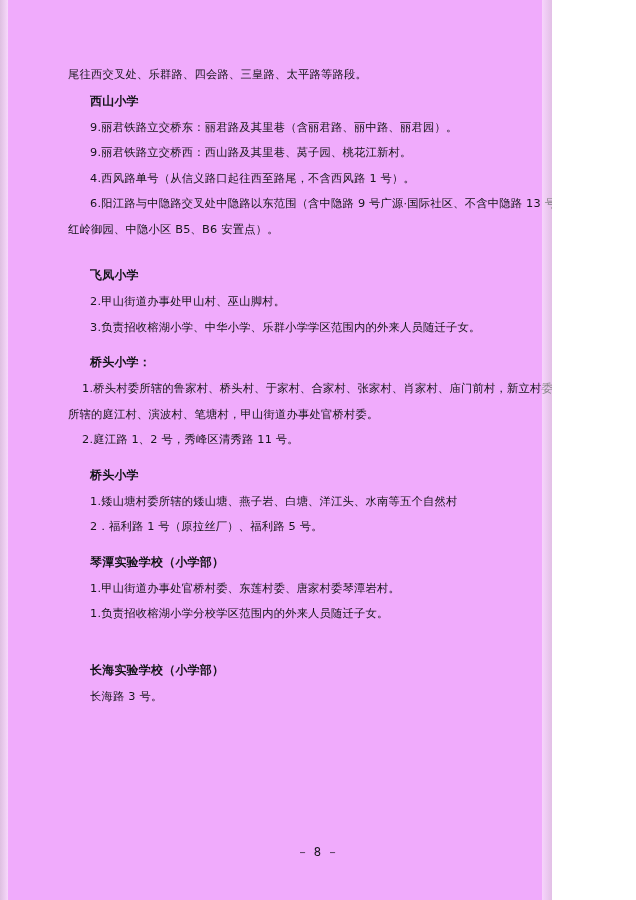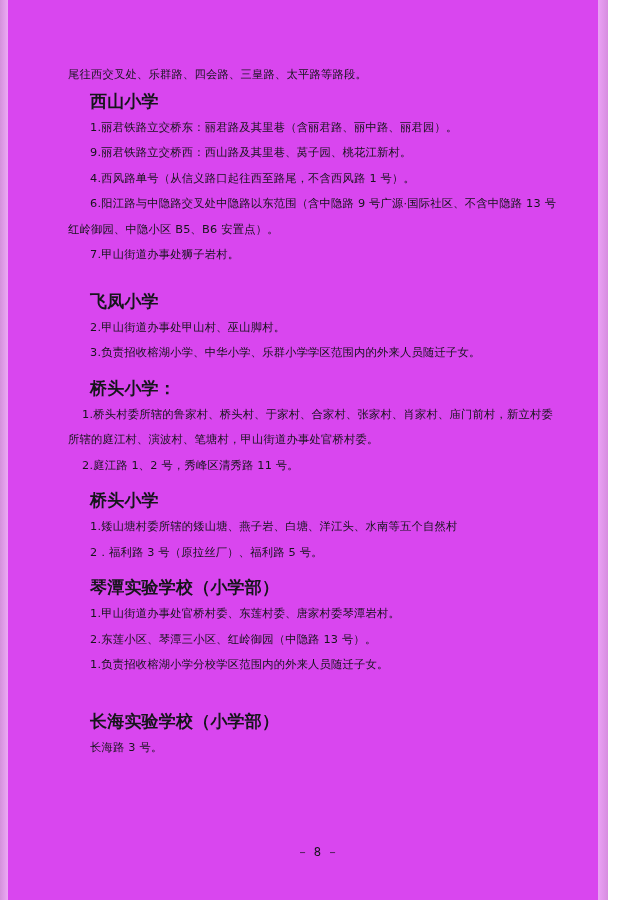--- a/index.html
+++ b/index.html
@@ -5,23 +5,23 @@
   html, body {
     margin: 0;
     padding: 0;
     background: #ffffff;
   }
   body {
     font-family: "DejaVu Sans", sans-serif;
   }
   .page {
     position: relative;
-    width: 608px;
+    width: 552px;
     height: 900px;
-    background: #d946ef;
+    background: #f0abfc;
     box-sizing: border-box;
     overflow: hidden;
   }
   
   .page::before {
     content: "";
     position: absolute;
     left: 0; top: 0;
     width: 8px; height: 900px;
     background: linear-gradient(to right, #cfcfcb, #fdfdfb);
@@ -56,21 +56,21 @@
   }
   .indent1 {
     text-indent: 14px;
   }
   .indent2 {
     text-indent: 22px;
   }
   .heading {
     font-weight: bold;
     text-indent: 22px;
-    font-size: 17px;
+    font-size: 12px;
     line-height: 27px;
   }
   .gap-sm { height: 9px; }
   .gap-md { height: 20px; }
   .gap-lg { height: 30px; }
   .footer {
     position: absolute;
     left: 0;
     top: 845px;
     width: 636px;
@@ -83,51 +83,49 @@
 </head>
 <body>
 
 <div class="page">
 
   <div class="content">
 
     <div class="line cont">尾往西交叉处、乐群路、四会路、三皇路、太平路等路段。</div>
 
     <div class="line heading">西山小学</div>
-    <div class="line indent2">1.丽君铁路立交桥东：丽君路及其里巷（含丽君路、丽中路、丽君园）。</div>
+    <div class="line indent2">9.丽君铁路立交桥东：丽君路及其里巷（含丽君路、丽中路、丽君园）。</div>
     <div class="line indent2">9.丽君铁路立交桥西：西山路及其里巷、莴子园、桃花江新村。</div>
     <div class="line indent2">4.西风路单号（从信义路口起往西至路尾，不含西风路 1 号）。</div>
     <div class="line indent2">6.阳江路与中隐路交叉处中隐路以东范围（含中隐路 9 号广源·国际社区、不含中隐路 13 号</div>
     <div class="line cont">红岭御园、中隐小区 B5、B6 安置点）。</div>
-    <div class="line indent2">7.甲山街道办事处狮子岩村。</div>
 
     <div class="gap-md"></div>
 
     <div class="line heading">飞凤小学</div>
     <div class="line indent2">2.甲山街道办事处甲山村、巫山脚村。</div>
     <div class="line indent2">3.负责招收榕湖小学、中华小学、乐群小学学区范围内的外来人员随迁子女。</div>
 
     <div class="gap-sm"></div>
 
     <div class="line heading">桥头小学：</div>
     <div class="line indent1">1.桥头村委所辖的鲁家村、桥头村、于家村、合家村、张家村、肖家村、庙门前村，新立村委</div>
     <div class="line cont">所辖的庭江村、演波村、笔塘村，甲山街道办事处官桥村委。</div>
     <div class="line indent1">2.庭江路 1、2 号，秀峰区清秀路 11 号。</div>
 
     <div class="gap-sm"></div>
 
     <div class="line heading">桥头小学</div>
     <div class="line indent2">1.矮山塘村委所辖的矮山塘、燕子岩、白塘、洋江头、水南等五个自然村</div>
-    <div class="line indent2">2．福利路 3 号（原拉丝厂）、福利路 5 号。</div>
+    <div class="line indent2">2．福利路 1 号（原拉丝厂）、福利路 5 号。</div>
 
     <div class="gap-sm"></div>
 
     <div class="line heading">琴潭实验学校（小学部）</div>
     <div class="line indent2">1.甲山街道办事处官桥村委、东莲村委、唐家村委琴潭岩村。</div>
-    <div class="line indent2">2.东莲小区、琴潭三小区、红岭御园（中隐路 13 号）。</div>
     <div class="line indent2">1.负责招收榕湖小学分校学区范围内的外来人员随迁子女。</div>
 
     <div class="gap-lg"></div>
 
     <div class="line heading">长海实验学校（小学部）</div>
     <div class="line indent2">长海路 3 号。</div>
 
   </div>
 
   <div class="footer">－ 8 －</div>

